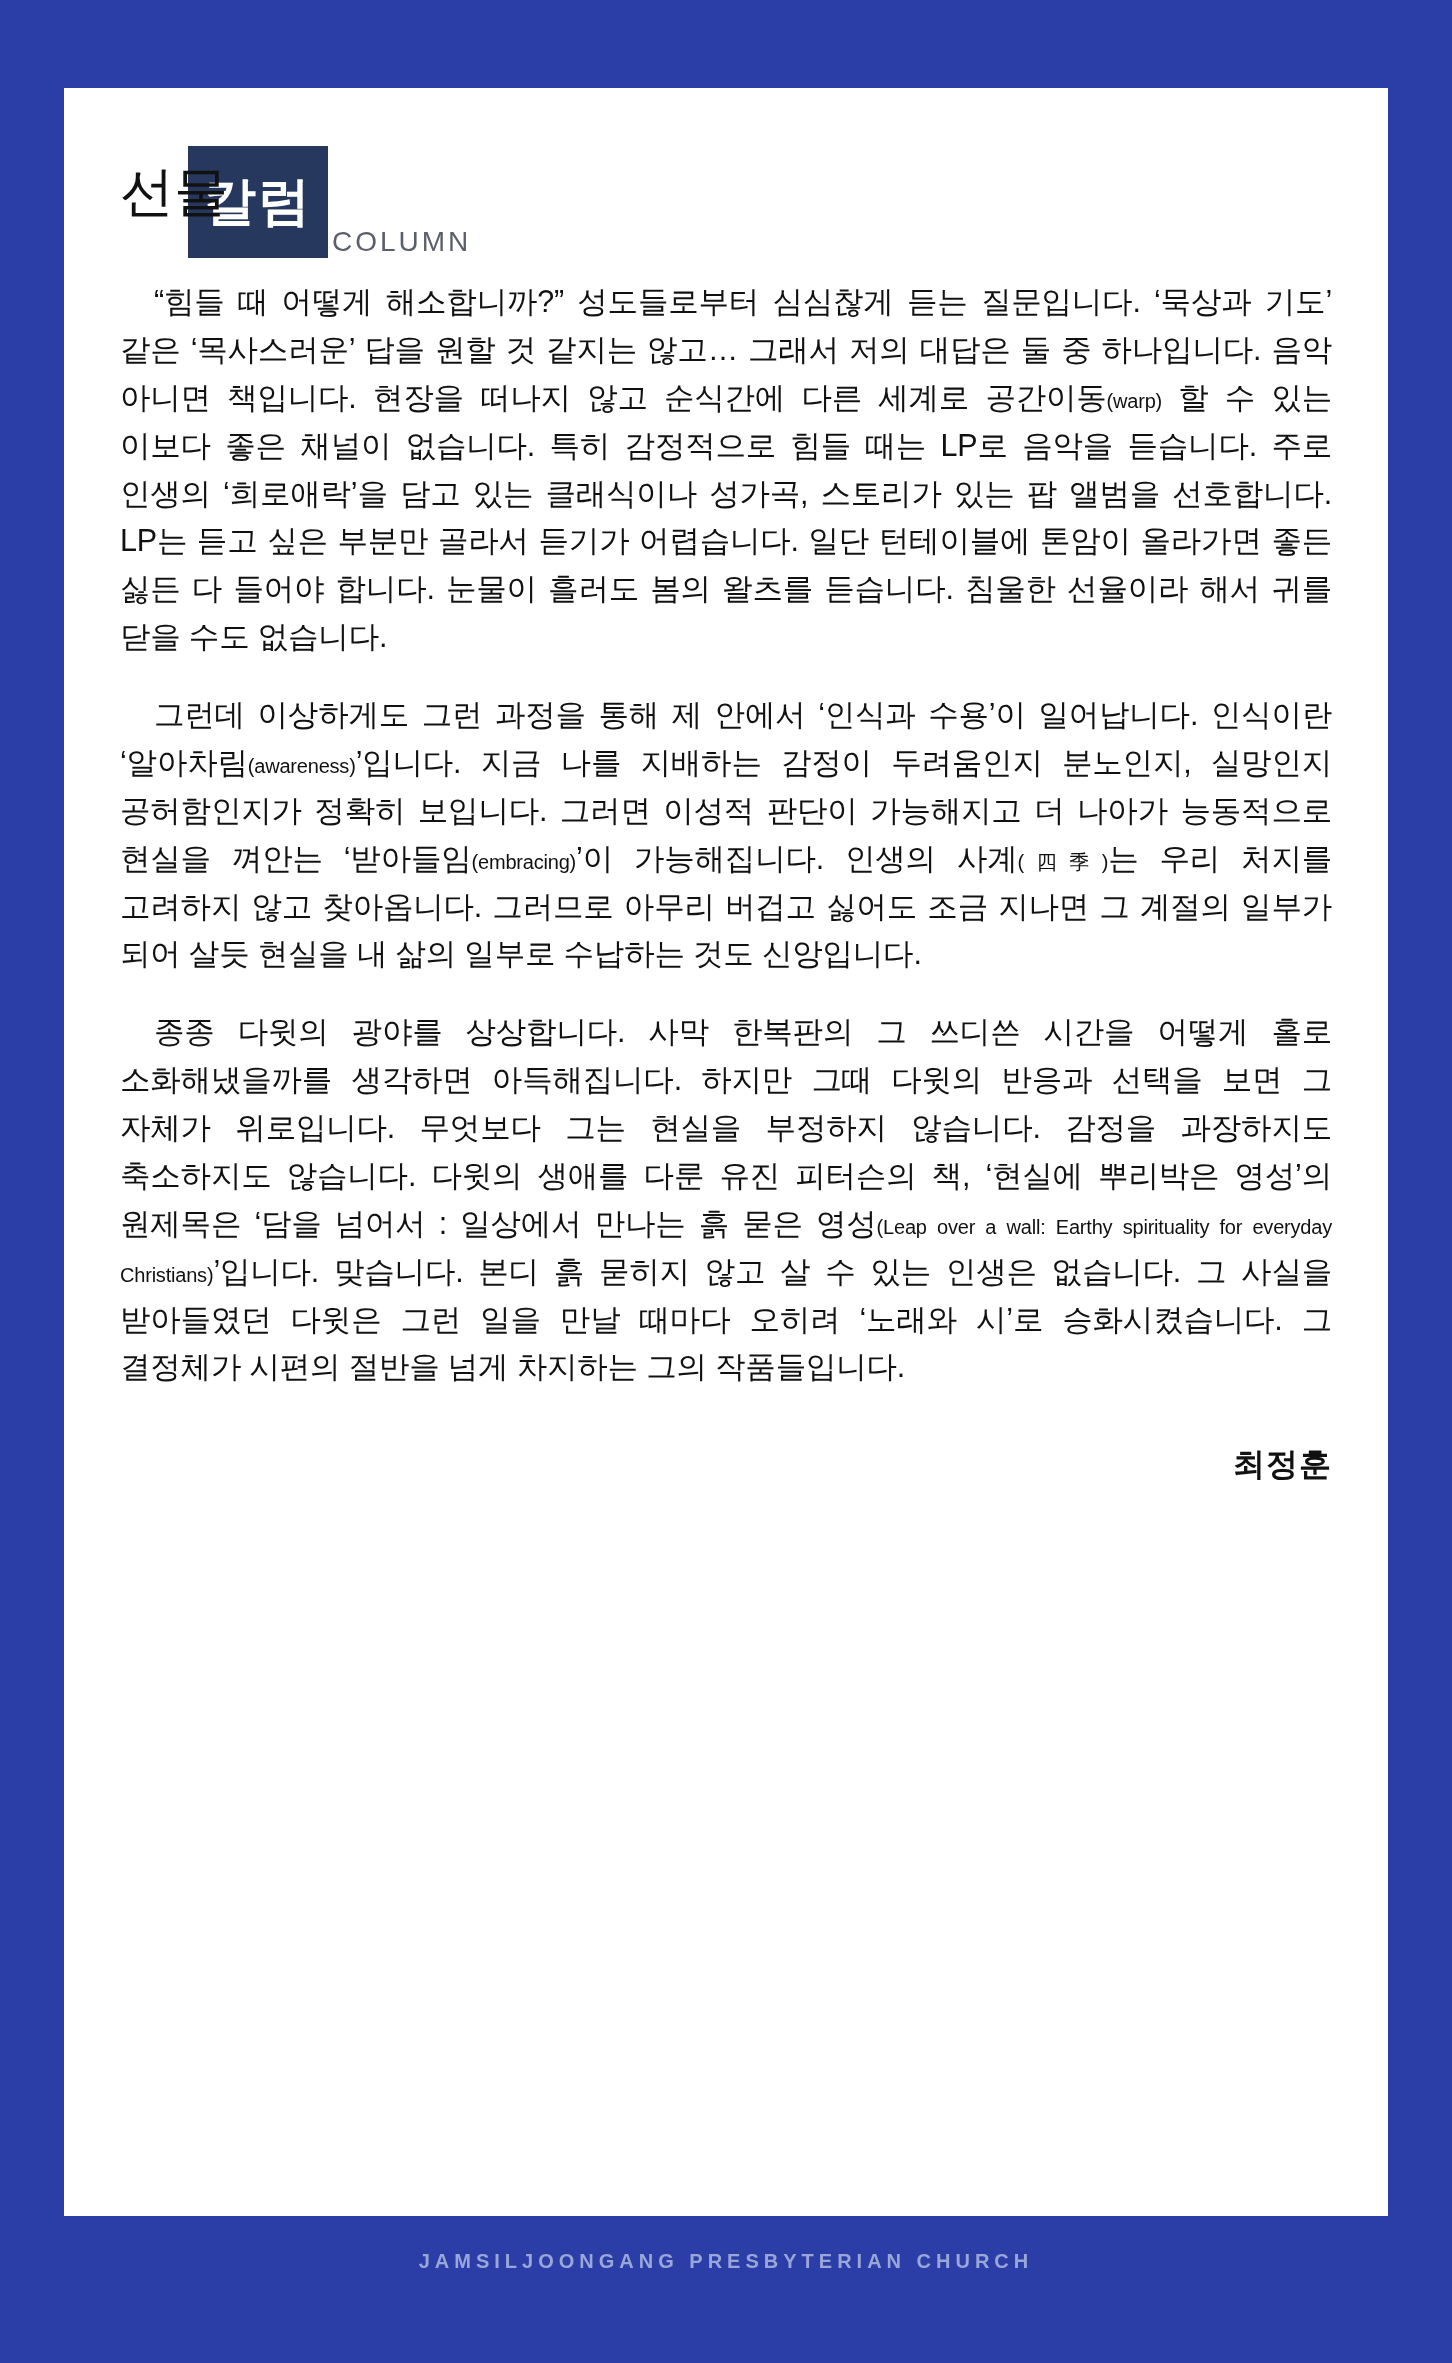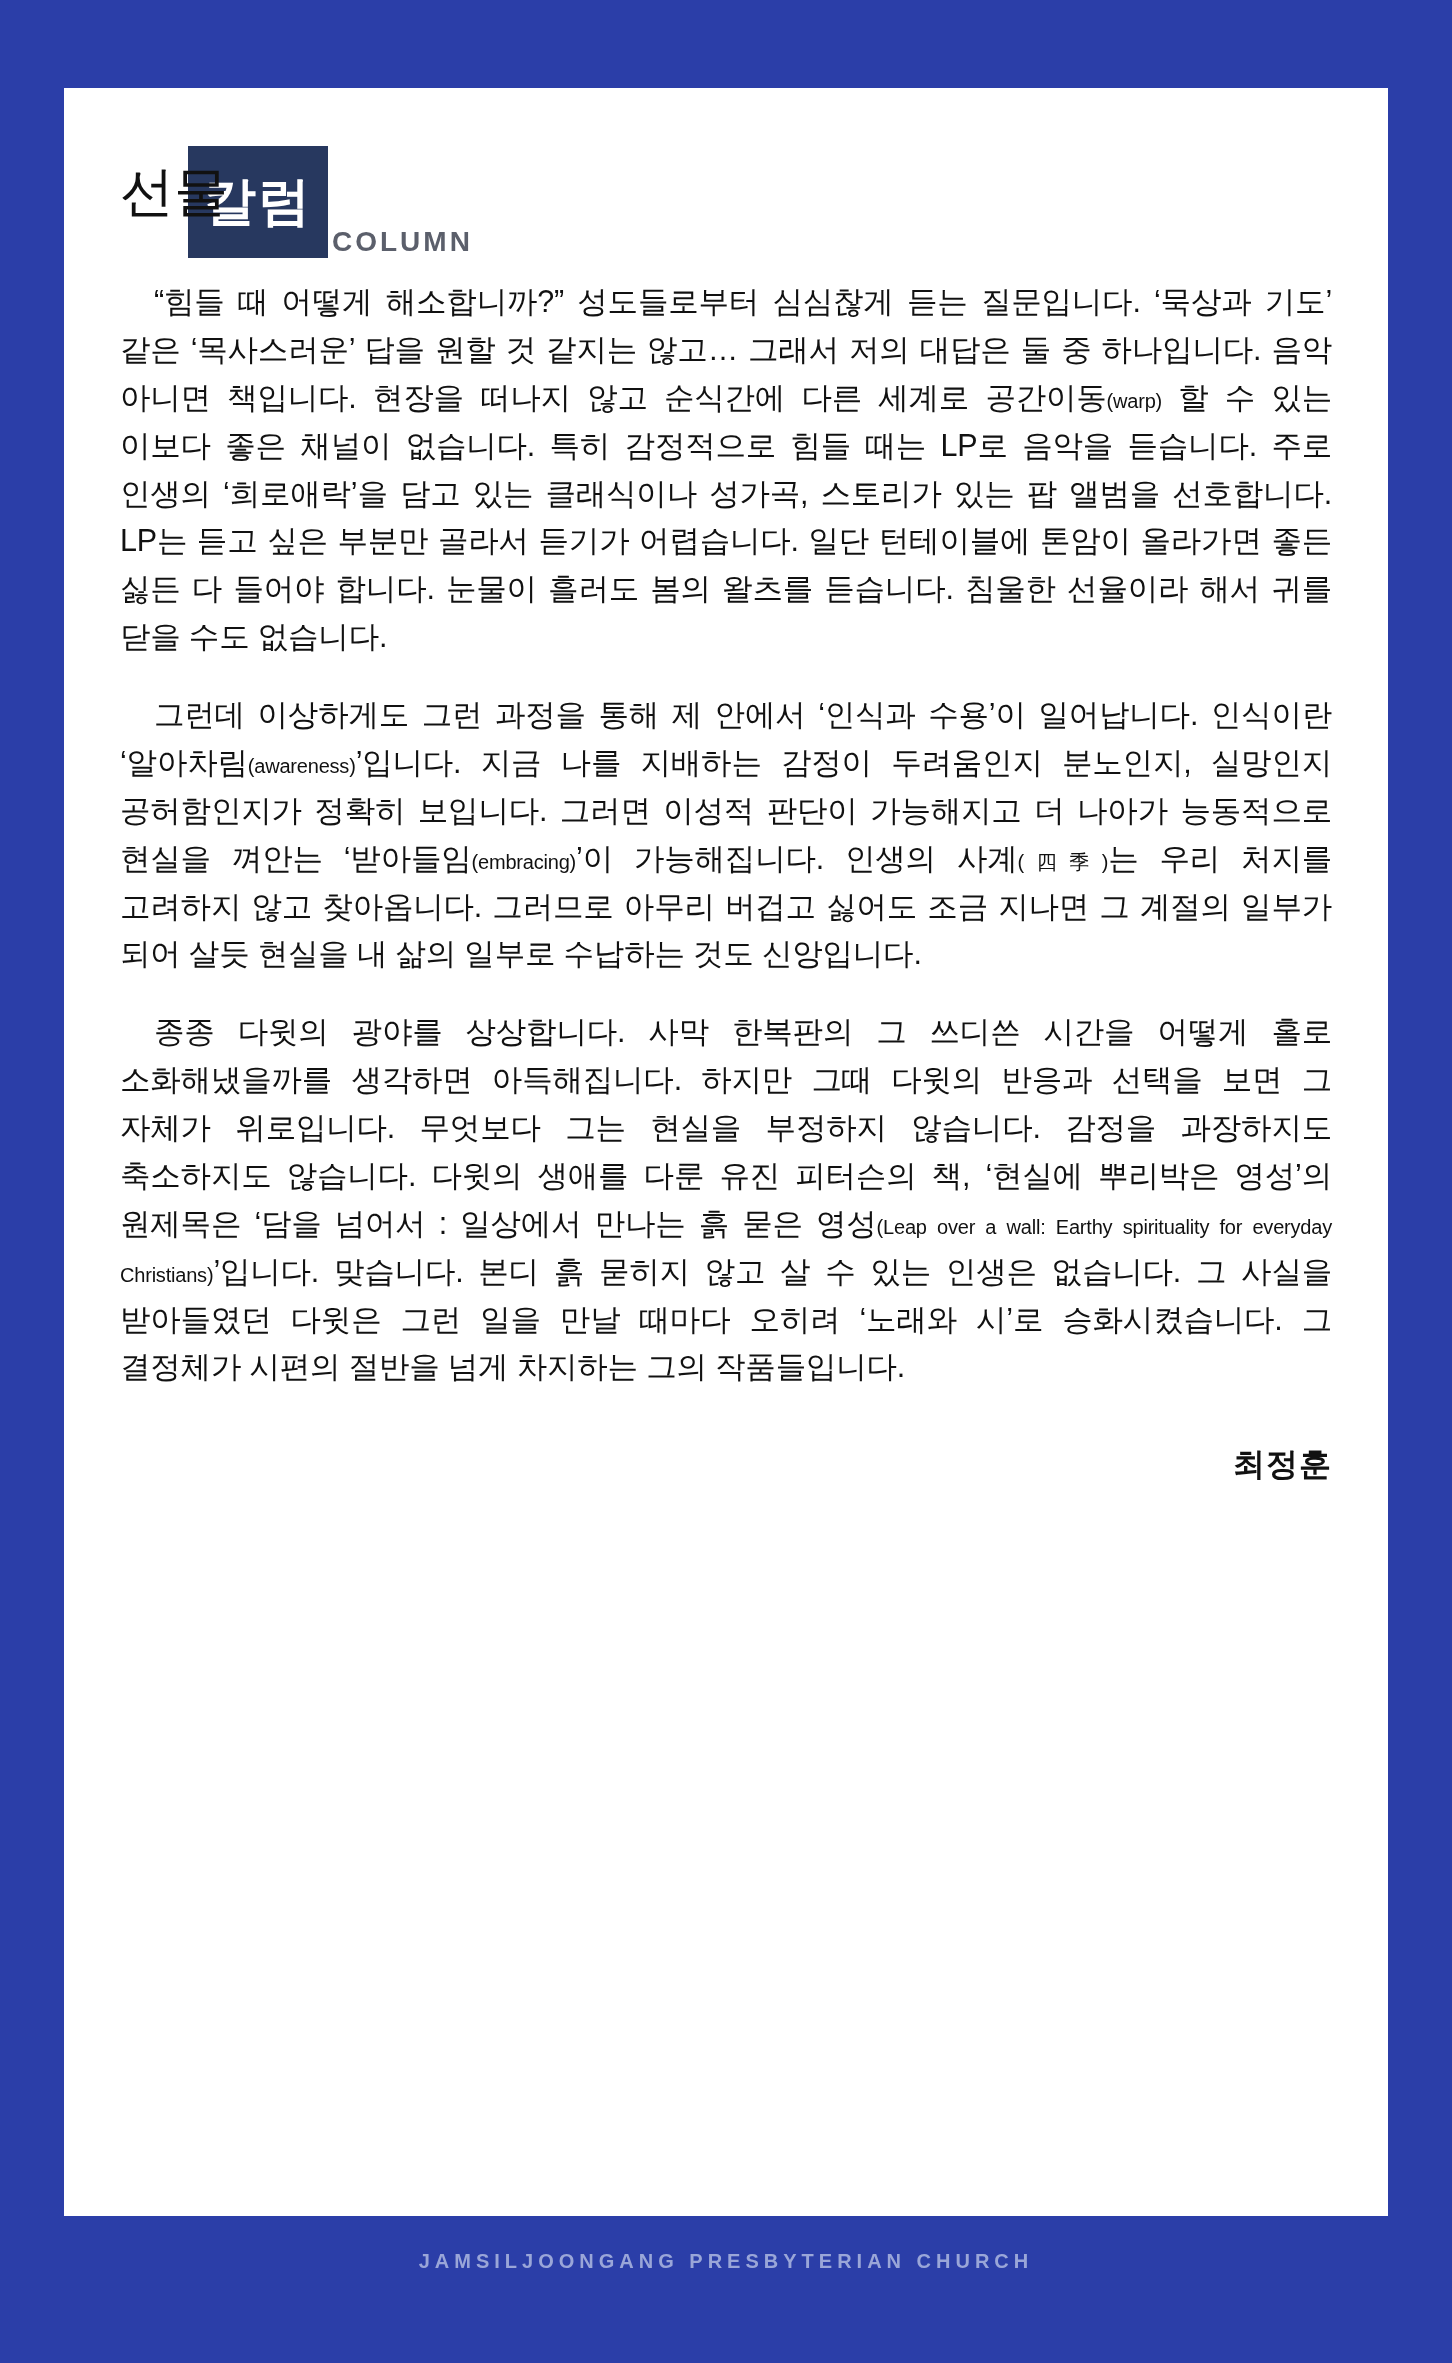--- a/index.html
+++ b/index.html
@@ -50,21 +50,21 @@
     justify-content: center;
     font-family: "Liberation Sans", sans-serif;
   }
   .column-sub {
     position: absolute;
     left: 212px;
     top: 98px;
     font-size: 28px;
     letter-spacing: 3px;
     color: #5b5f6b;
-    font-weight: bold;
+    font-weight: normal;
     font-family: "Liberation Sans", sans-serif;
   }
   .doc-title {
     position: absolute;
     left: 0;
     right: 0;
     top: 28px;
     text-align: left;
     font-size: 54px;
     color: #111111;

